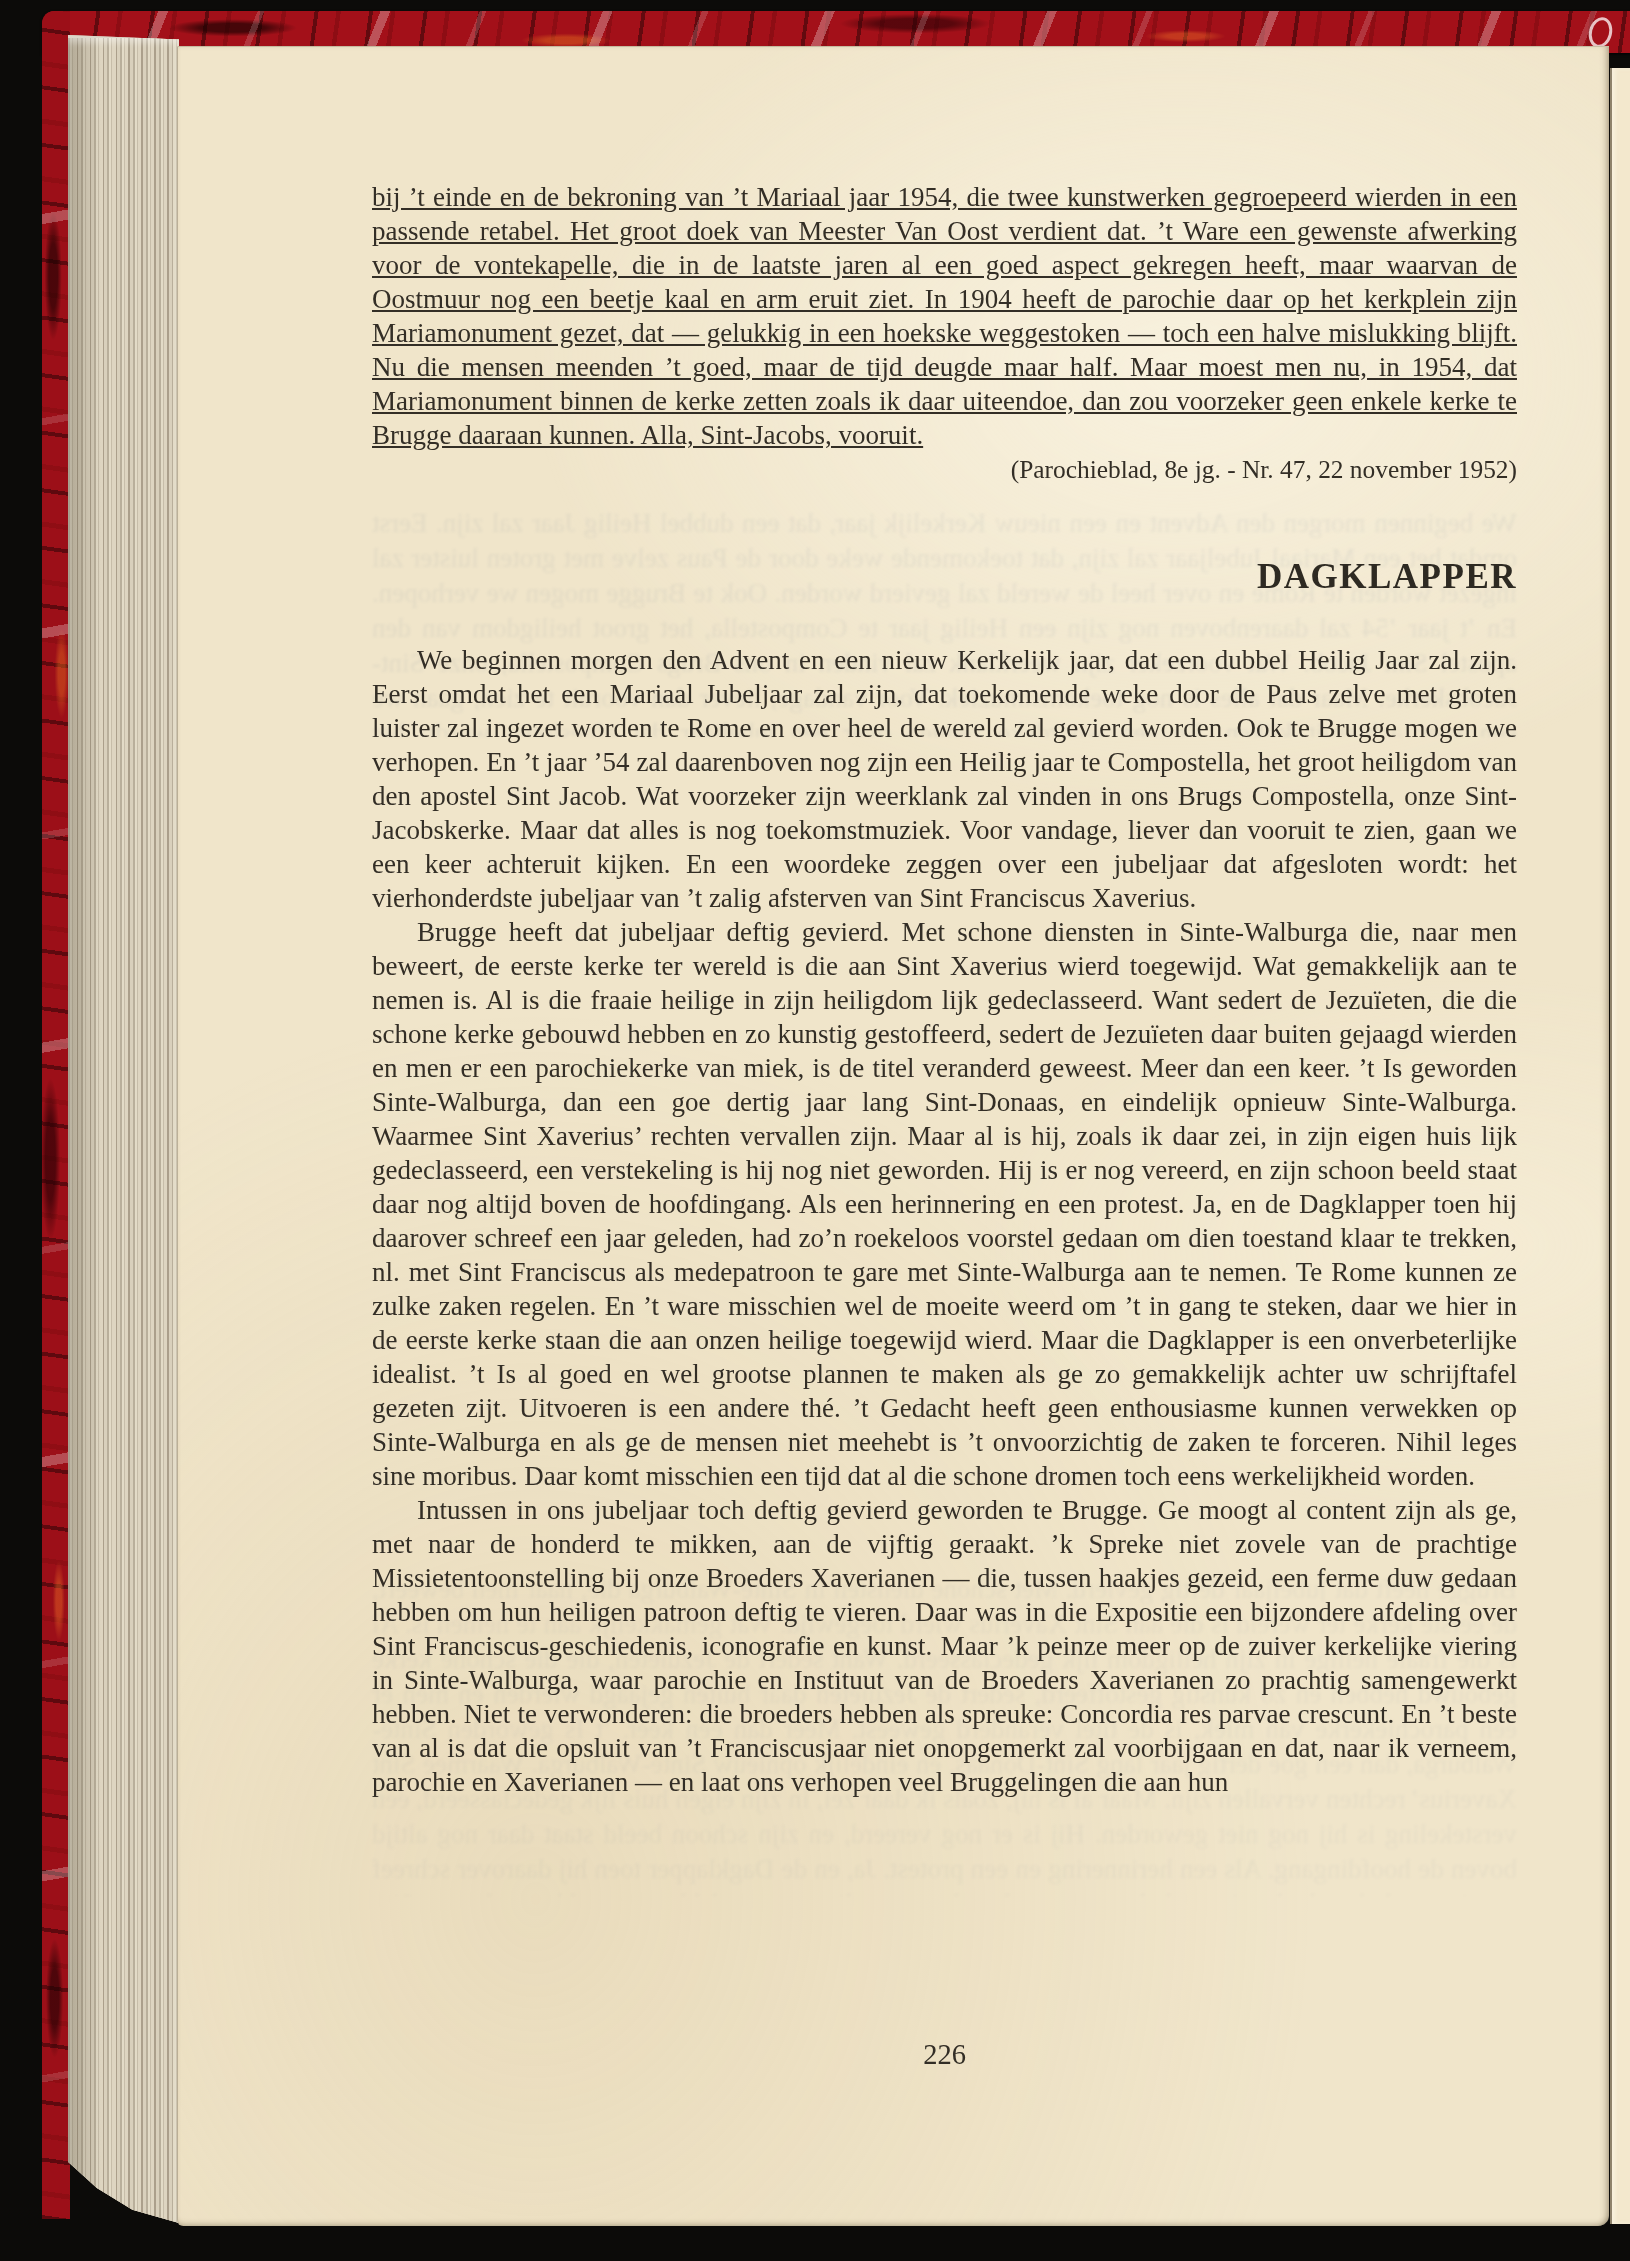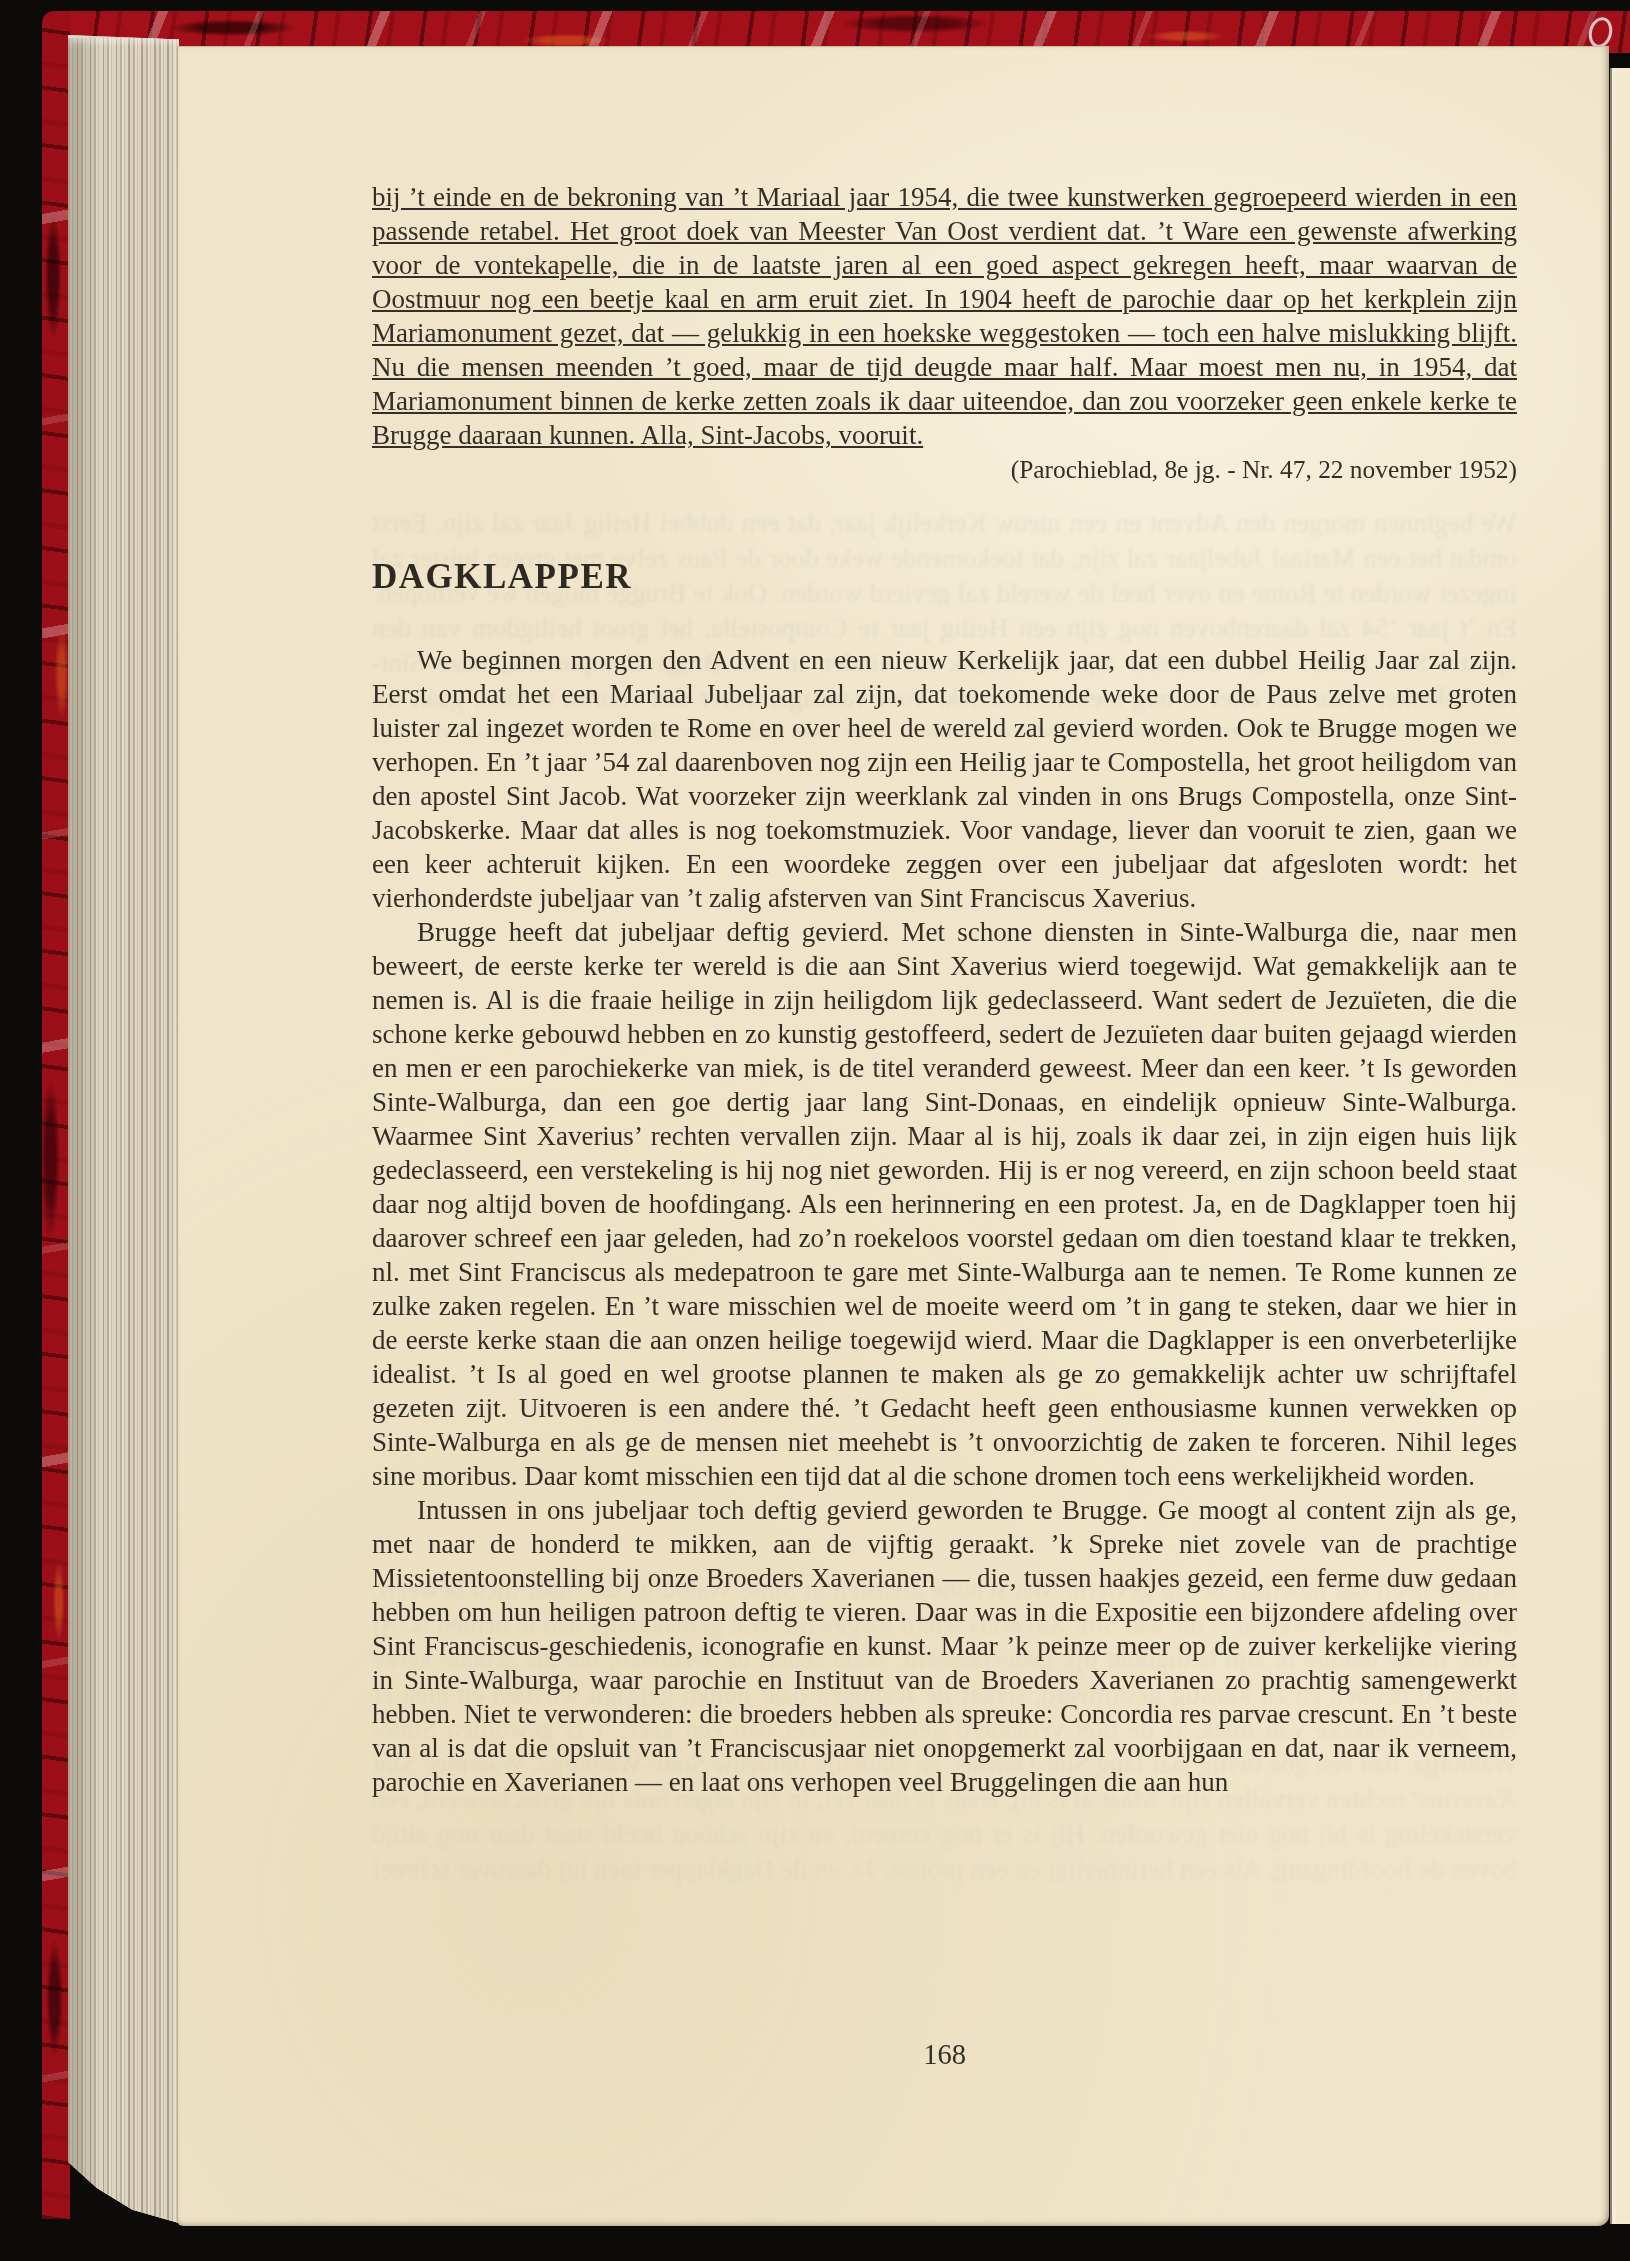--- a/index.html
+++ b/index.html
@@ -117,21 +117,21 @@
   .attribution{
     text-indent:0 !important;
     text-align:right;
     font-size:25.4px;
   }
   .attribution .it{}
   h1.heading{
     font-size:35px;
     font-weight:bold;
     letter-spacing:1.5px;
-    text-align:left;
+    text-align:right;
     margin:74px 0 49px 0;
     color:#2e2a22;
   }
   .pagenum{
     position:absolute;top:1992px;left:194px;right:92px;
     text-align:center;
     font-size:28.5px;
     color:#332e26;
   }
 </style>
@@ -152,17 +152,17 @@
 
   <div class="content">
     <p class="no-indent">bij ’t einde en de bekroning van ’t Mariaal jaar 1954, die twee kunstwerken gegroepeerd wierden in een passende retabel. Het groot doek van Meester Van Oost verdient dat. ’t Ware een gewenste afwerking voor de vontekapelle, die in de laatste jaren al een goed aspect gekregen heeft, maar waarvan de Oostmuur nog een beetje kaal en arm eruit ziet. In 1904 heeft de parochie daar op het kerkplein zijn Mariamonument gezet, dat — gelukkig in een hoekske weggestoken — toch een halve mislukking blijft. Nu die mensen meenden ’t goed, maar de tijd deugde maar half. Maar moest men nu, in 1954, dat Mariamonument binnen de kerke zetten zoals ik daar uiteendoe, dan zou voorzeker geen enkele kerke te Brugge daaraan kunnen. Alla, Sint-Jacobs, vooruit.</p>
     <p class="attribution"><span class="it">(Parochieblad,</span><span> 8e jg. - Nr. 47, 22 november 1952</span><span class="it">)</span></p>
     <h1 class="heading">DAGKLAPPER</h1>
     <p>We beginnen morgen den Advent en een nieuw Kerkelijk jaar, dat een dubbel Heilig Jaar zal zijn. Eerst omdat het een Mariaal Jubeljaar zal zijn, dat toekomende weke door de Paus zelve met groten luister zal ingezet worden te Rome en over heel de wereld zal gevierd worden. Ook te Brugge mogen we verhopen. En ’t jaar ’54 zal daarenboven nog zijn een Heilig jaar te Compostella, het groot heiligdom van den apostel Sint Jacob. Wat voorzeker zijn weerklank zal vinden in ons Brugs Compostella, onze Sint-Jacobskerke. Maar dat alles is nog toekomstmuziek. Voor vandage, liever dan vooruit te zien, gaan we een keer achteruit kijken. En een woordeke zeggen over een jubeljaar dat afgesloten wordt: het vierhonderdste jubeljaar van ’t zalig afsterven van Sint Franciscus Xaverius.</p>
     <p>Brugge heeft dat jubeljaar deftig gevierd. Met schone diensten in Sinte-Walburga die, naar men beweert, de eerste kerke ter wereld is die aan Sint Xaverius wierd toegewijd. Wat gemakkelijk aan te nemen is. Al is die fraaie heilige in zijn heiligdom lijk gedeclasseerd. Want sedert de Jezuïeten, die die schone kerke gebouwd hebben en zo kunstig gestoffeerd, sedert de Jezuïeten daar buiten gejaagd wierden en men er een parochiekerke van miek, is de titel veranderd geweest. Meer dan een keer. ’t Is geworden Sinte-Walburga, dan een goe dertig jaar lang Sint-Donaas, en eindelijk opnieuw Sinte-Walburga. Waarmee Sint Xaverius’ rechten vervallen zijn. Maar al is hij, zoals ik daar zei, in zijn eigen huis lijk gedeclasseerd, een verstekeling is hij nog niet geworden. Hij is er nog vereerd, en zijn schoon beeld staat daar nog altijd boven de hoofdingang. Als een herinnering en een protest. Ja, en de Dagklapper toen hij daarover schreef een jaar geleden, had zo’n roekeloos voorstel gedaan om dien toestand klaar te trekken, nl. met Sint Franciscus als medepatroon te gare met Sinte-Walburga aan te nemen. Te Rome kunnen ze zulke zaken regelen. En ’t ware misschien wel de moeite weerd om ’t in gang te steken, daar we hier in de eerste kerke staan die aan onzen heilige toegewijd wierd. Maar die Dagklapper is een onverbeterlijke idealist. ’t Is al goed en wel grootse plannen te maken als ge zo gemakkelijk achter uw schrijftafel gezeten zijt. Uitvoeren is een andere thé. ’t Gedacht heeft geen enthousiasme kunnen verwekken op Sinte-Walburga en als ge de mensen niet meehebt is ’t onvoorzichtig de zaken te forceren. Nihil leges sine moribus. Daar komt misschien een tijd dat al die schone dromen toch eens werkelijkheid worden.</p>
     <p>Intussen in ons jubeljaar toch deftig gevierd geworden te Brugge. Ge moogt al content zijn als ge, met naar de honderd te mikken, aan de vijftig geraakt. ’k Spreke niet zovele van de prachtige Missietentoonstelling bij onze Broeders Xaverianen — die, tussen haakjes gezeid, een ferme duw gedaan hebben om hun heiligen patroon deftig te vieren. Daar was in die Expositie een bijzondere afdeling over Sint Franciscus-geschiedenis, iconografie en kunst. Maar ’k peinze meer op de zuiver kerkelijke viering in Sinte-Walburga, waar parochie en Instituut van de Broeders Xaverianen zo prachtig samengewerkt hebben. Niet te verwonderen: die broeders hebben als spreuke: Concordia res parvae crescunt. En ’t beste van al is dat die opsluit van ’t Franciscusjaar niet onopgemerkt zal voorbijgaan en dat, naar ik verneem, parochie en Xaverianen — en laat ons verhopen veel Bruggelingen die aan hun</p>
   </div>
 
-  <div class="pagenum">168</div>
+  <div class="pagenum">226</div>
 </div>
 
 <div class="page-sliver"></div>
 
 
 </body></html>

